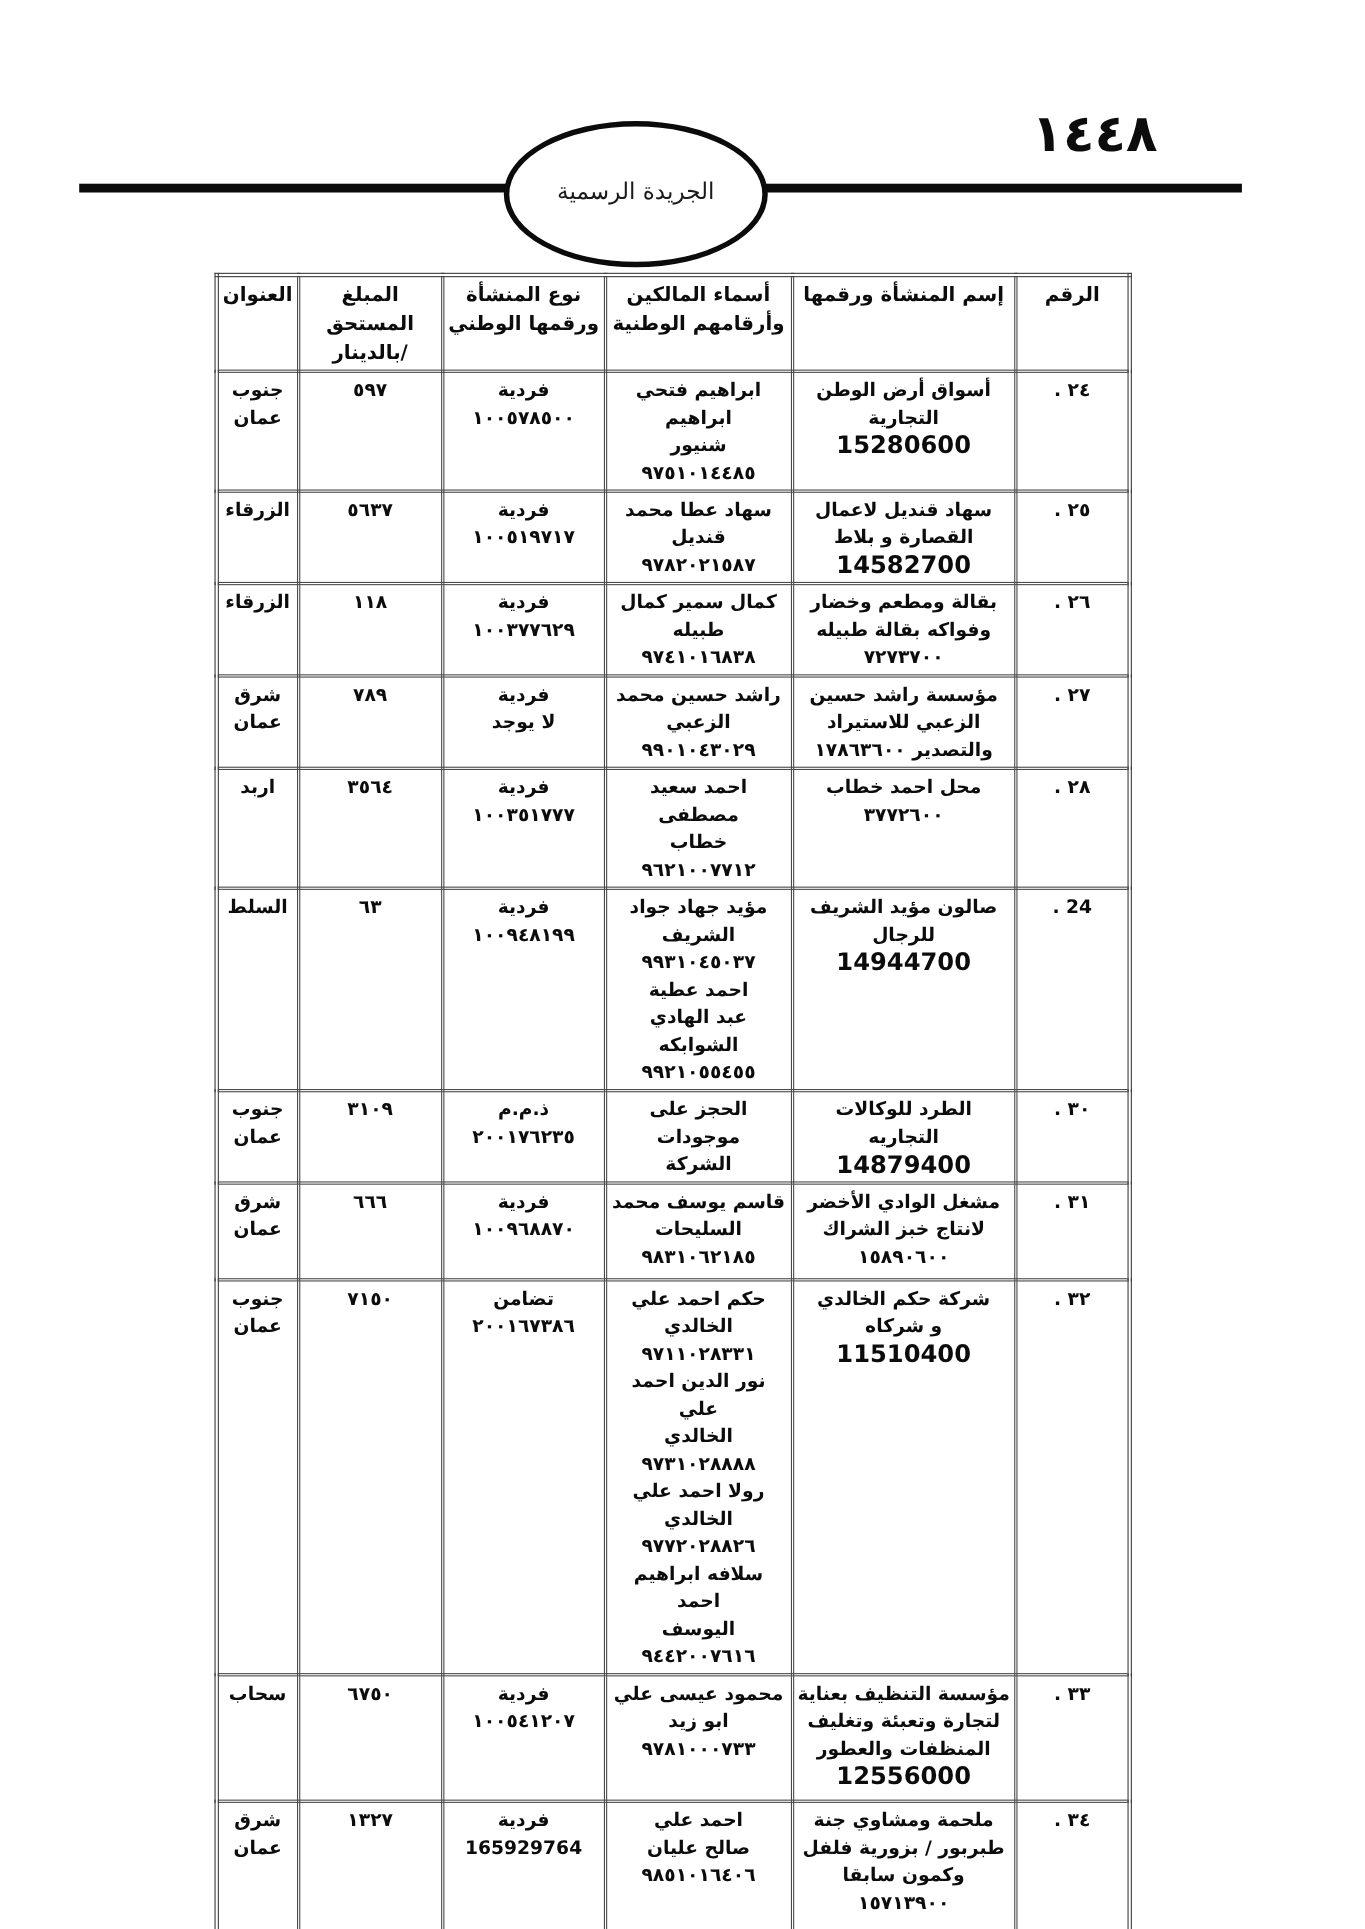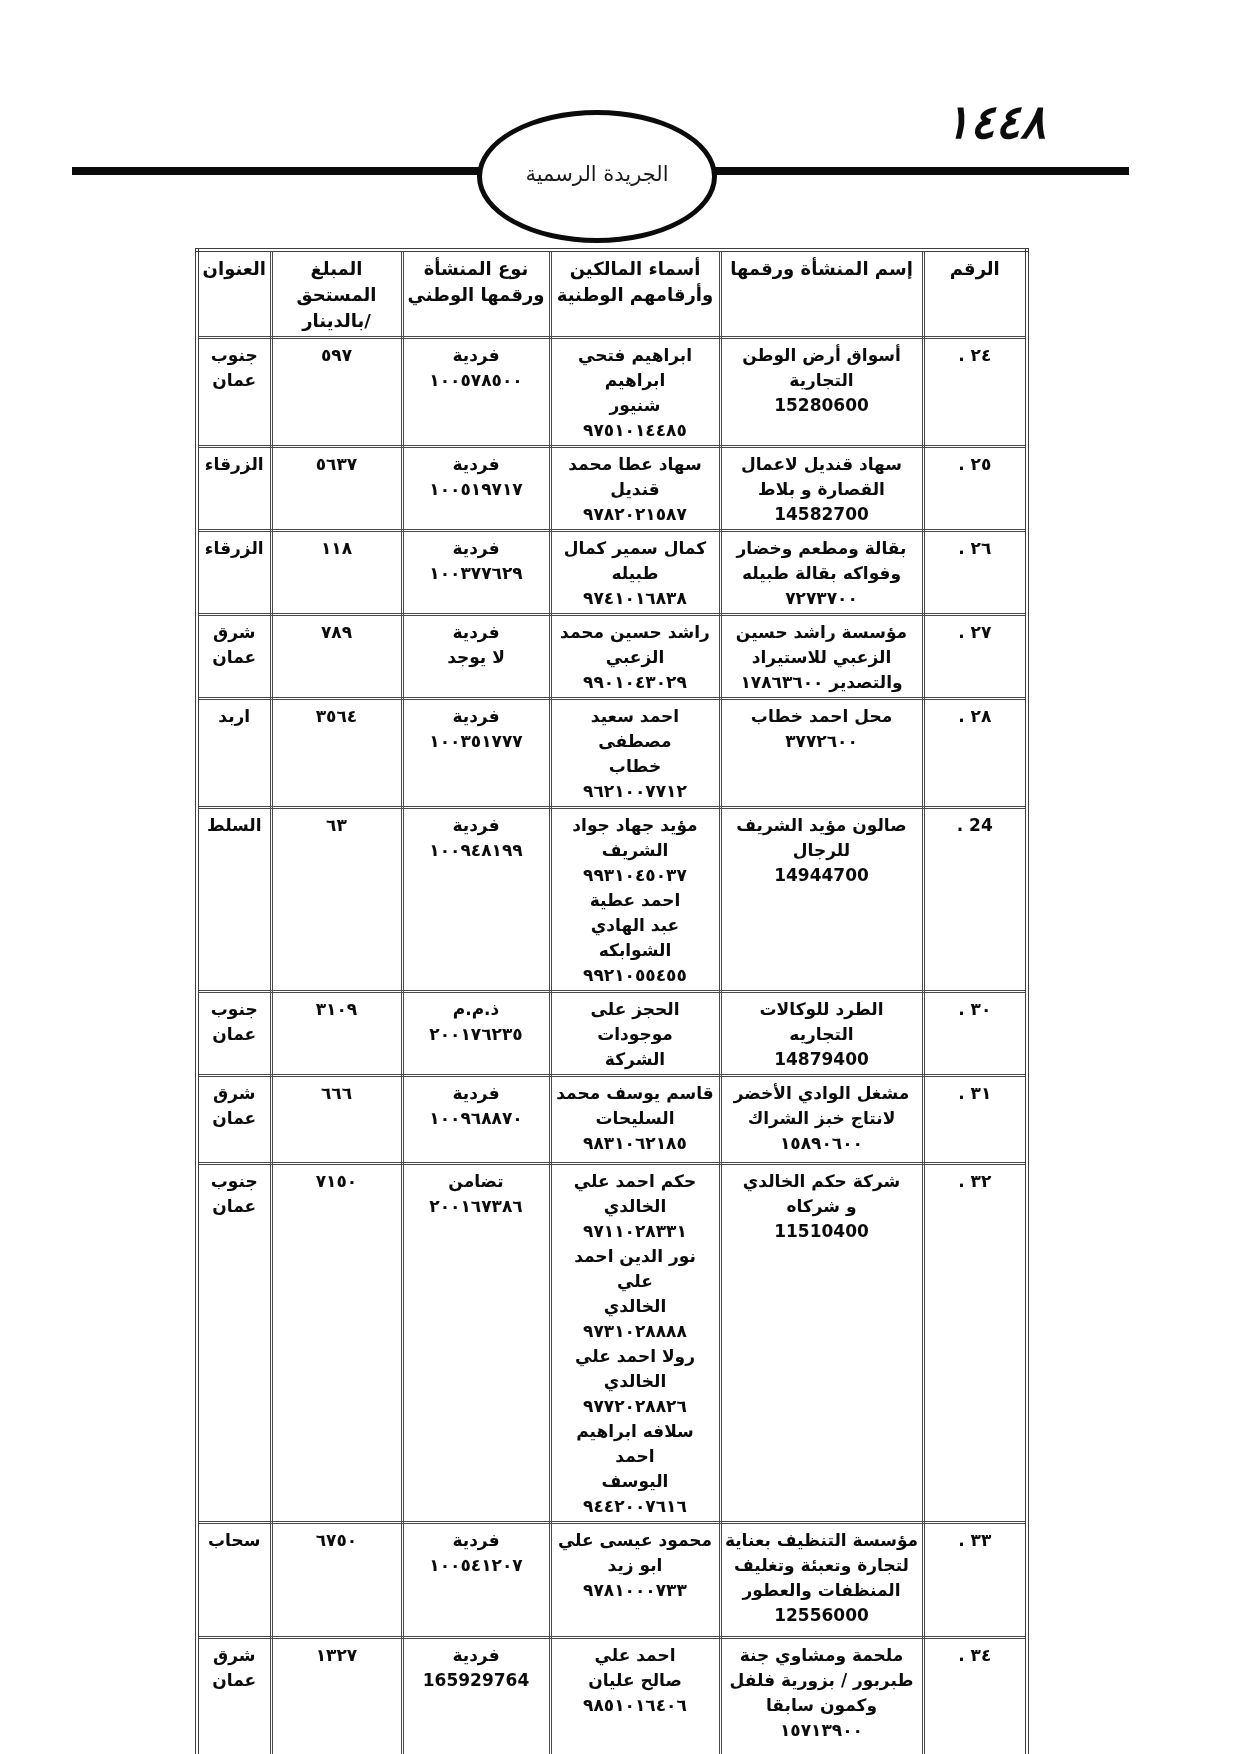--- a/index.html
+++ b/index.html
@@ -15,24 +15,23 @@
   
   .top-rule{
     position:absolute;left:72px;top:167px;
     width:1057px;height:8px;background:#0b0b0b;
   }
   .page-number{
     position:absolute;right:176px;top:98px;
     width:140px;text-align:center;
     font-size:47px;font-weight:bold;line-height:1;
     letter-spacing:2px;
-    font-style:italic;
   }
   .journal-seal{
-    position:absolute;left:477px;top:110px;
+    position:absolute;left:458px;top:110px;
     width:240px;height:133px;
     background:#ffffff;
     border:5px solid #0b0b0b;border-radius:50%;
     display:flex;align-items:center;justify-content:center;
     box-sizing:border-box;
   }
   .journal-title{
     font-size:21px;font-weight:normal;color:#1a1a1a;
     padding-bottom:6px;
   }
@@ -54,21 +53,21 @@
     overflow:hidden;
     box-sizing:border-box;
   }
   table.gazette th{
     font-size:18px;line-height:26px;
   }
   table.gazette td{
     font-size:17px;line-height:25px;
   }
   td.c-no{font-size:18px;padding-top:8px;}
-  .latin-num{direction:ltr;font-size:17px;letter-spacing:0px;}
+  .latin-num{direction:ltr;font-size:22px;letter-spacing:0px;}
   col.w-no{width:104px;}
   col.w-name{width:203px;}
   col.w-owners{width:170px;}
   col.w-type{width:148px;}
   col.w-amount{width:131px;}
   col.w-address{width:74px;}
 </style>
 </head>
 <body>
 

